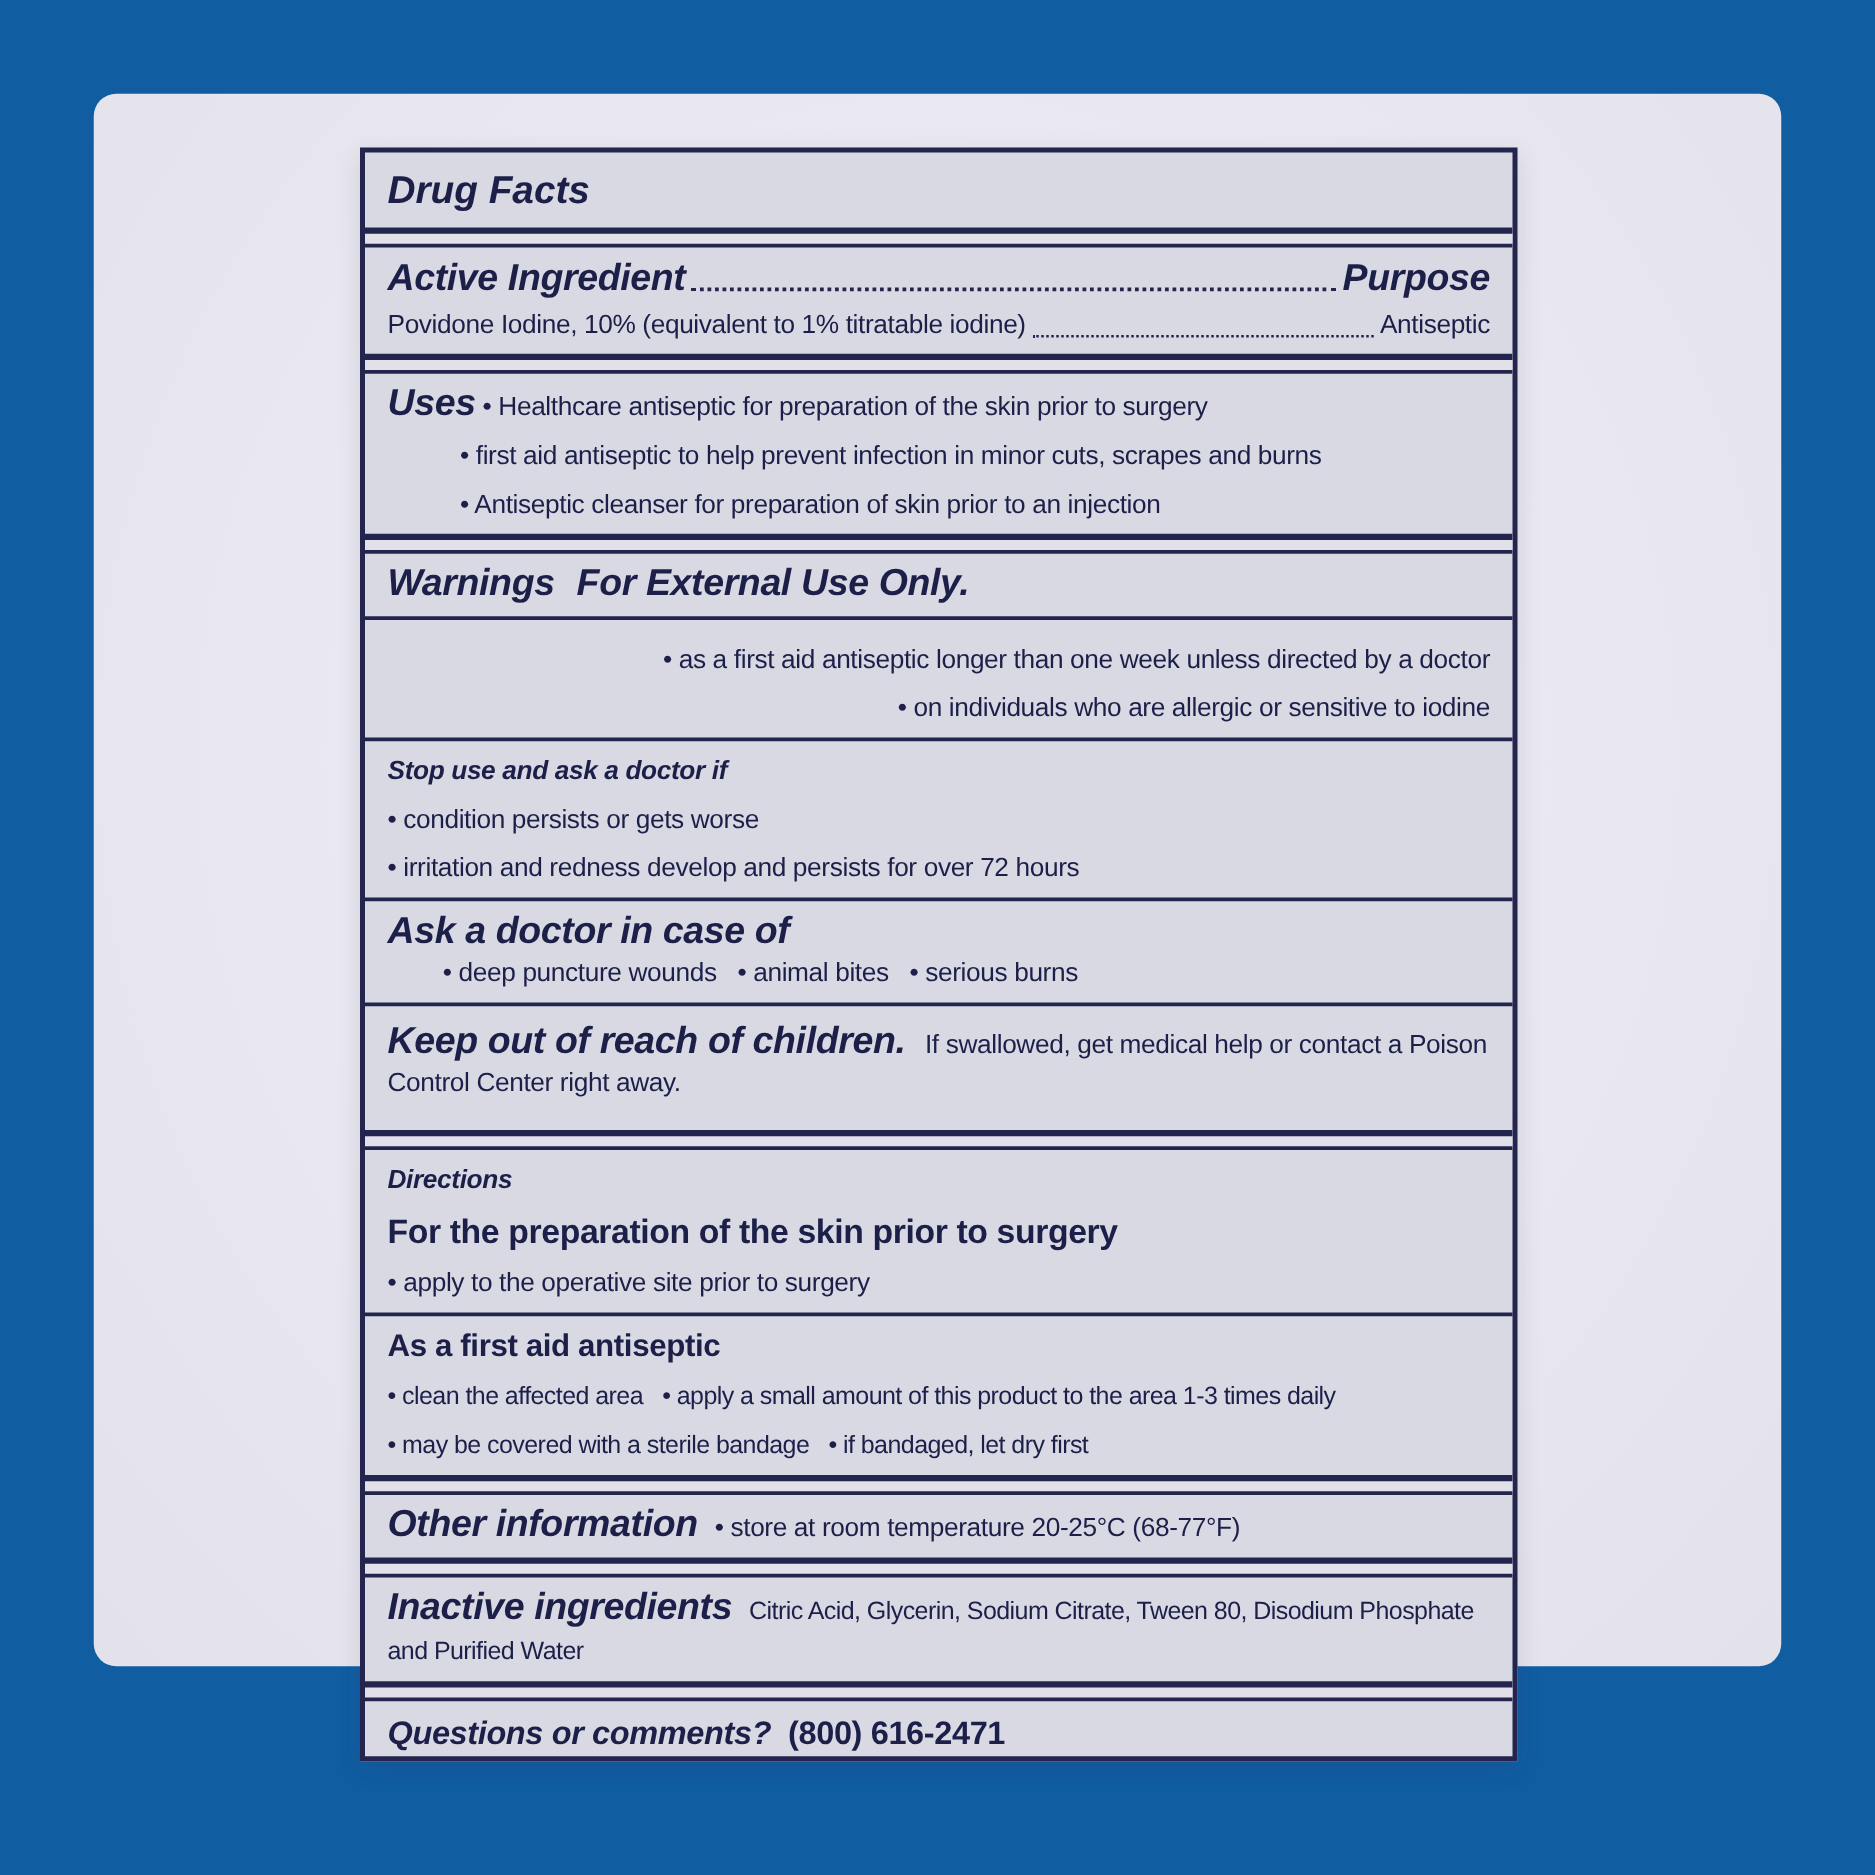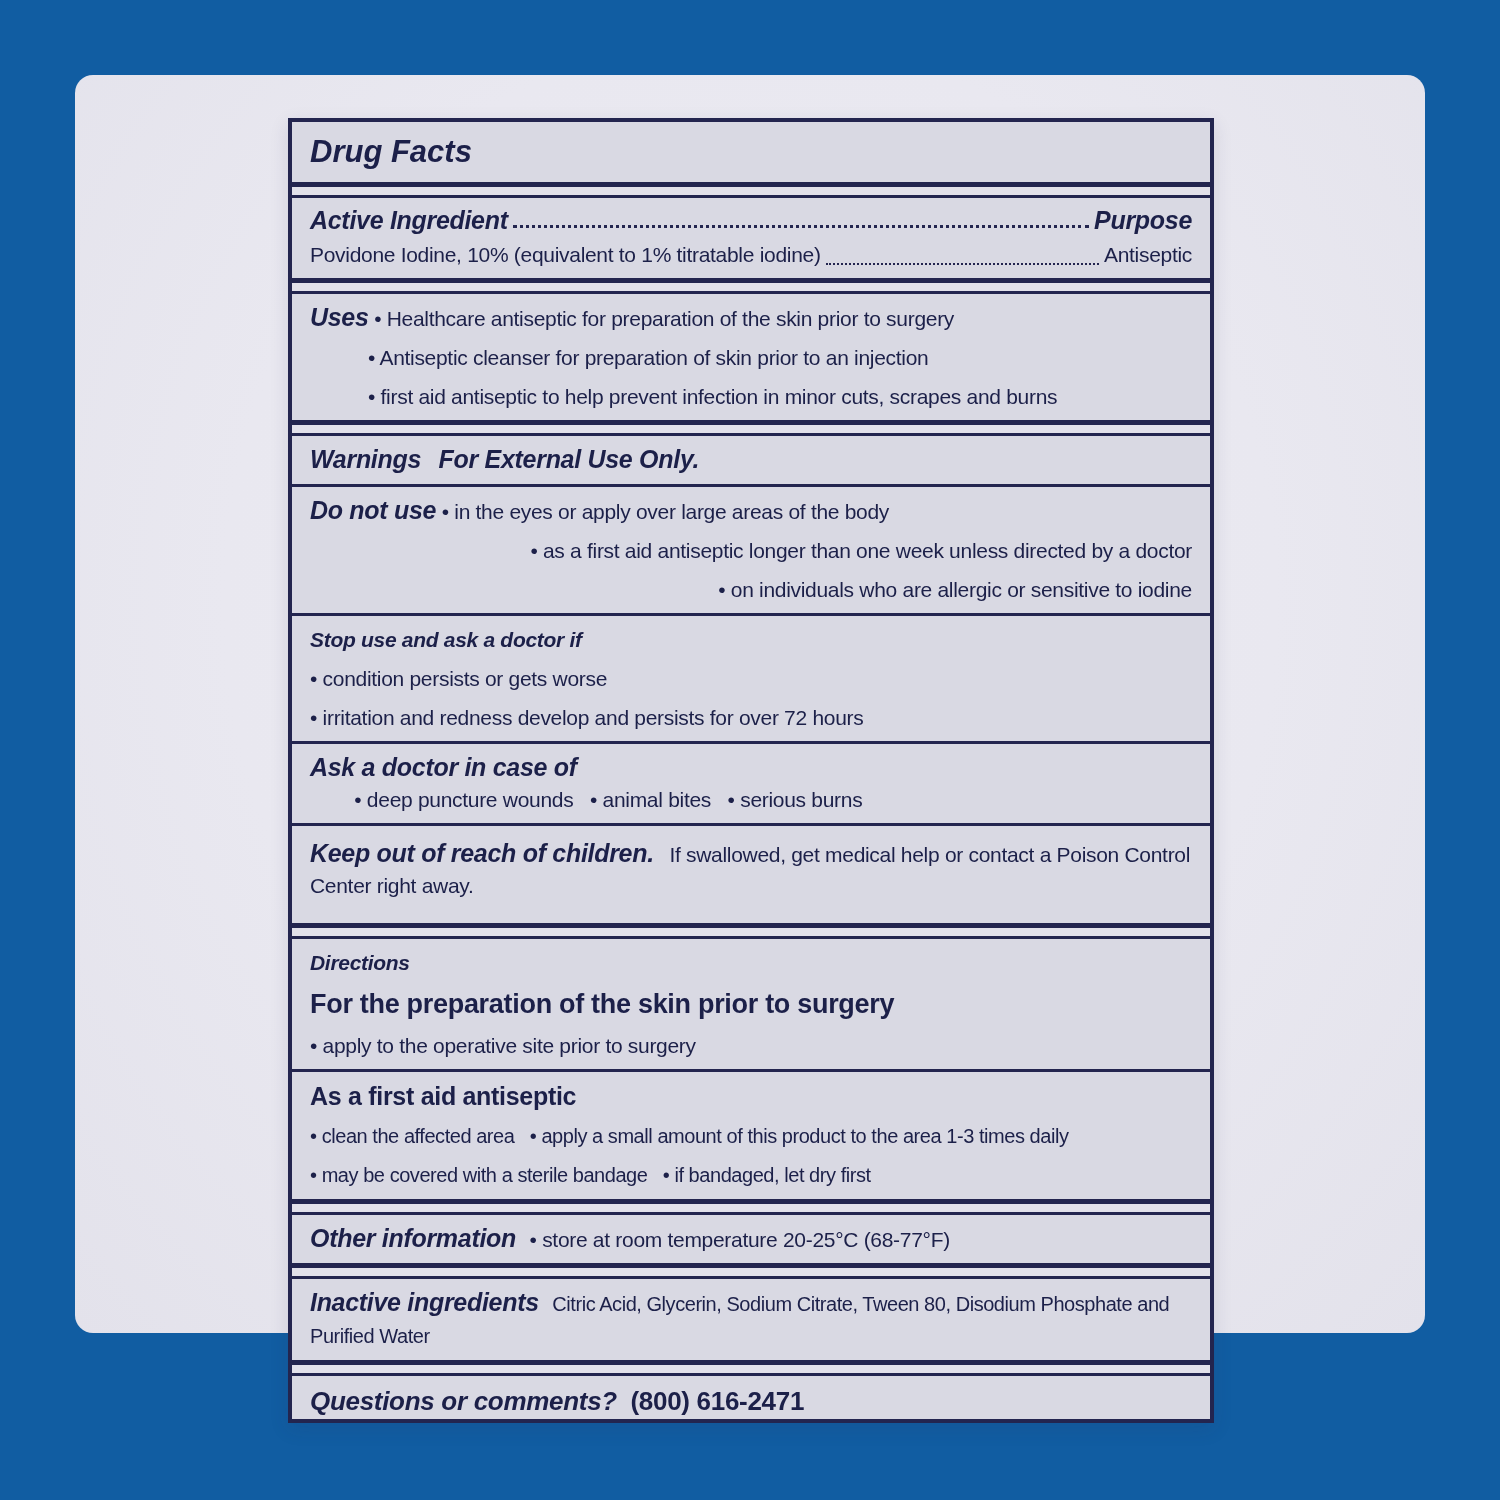--- a/index.html
+++ b/index.html
@@ -19,21 +19,21 @@
     border:4px solid #23254f;
     background:#d9d9e3;
     color:#1c2049;
     box-sizing:border-box;
     box-shadow:0 6px 18px rgba(40,40,80,0.12);
   }
   .row{padding:8px 18px;}
   .sep-d{height:8px;background:#e2e1ea;border-top:5px solid #23254f;border-bottom:3px solid #23254f;}
   .sep-t{height:0;border-top:3px solid #23254f;}
   .title{font-style:italic;font-weight:700;font-size:31px;line-height:40px;padding:10px 18px;}
-  .h{font-style:italic;font-weight:700;font-size:25px;letter-spacing:-0.3px;}
+  .h{font-style:italic;font-weight:700;font-size:30px;letter-spacing:-0.3px;}
   .hb{font-weight:700;font-style:normal;}
   p{margin:0;}
   .line{font-size:21px;line-height:31px;letter-spacing:-0.3px;}
   .li{margin:8px 0 0 0;}
   .ind-uses{padding-left:58px;}
   .ind-dnu{padding-left:96px;text-align:right;}
   .flexline{display:flex;align-items:flex-end;}
   .leader{flex:1;border-bottom:3px dotted #23254f;margin:0 5px 7px 5px;min-width:30px;}
   .leader.thin{border-bottom-width:2px;margin-bottom:5px;}
   .pre{white-space:pre-wrap;}
@@ -64,36 +64,34 @@
         <span class="leader thin"></span>
         <span class="line">Antiseptic</span>
       </div>
     </div>
 
     <div class="sep-d"></div>
 
     <div class="row">
       <p class="line"><span class="h">Uses</span>
         <span>• Healthcare antiseptic for preparation of the skin prior to surgery</span></p>
+      <p class="line li ind-uses">• first aid antiseptic to help prevent infection in minor cuts, scrapes and burns</p>
       <p class="line li ind-uses">• Antiseptic cleanser for preparation of skin prior to an injection</p>
-      <p class="line li ind-uses">• first aid antiseptic to help prevent infection in minor cuts, scrapes and burns</p>
     </div>
 
     <div class="sep-d"></div>
 
     <div class="row">
       <p class="line"><span class="h">Warnings</span>
         <span class="h" style="margin-left:12px;">For External Use Only.</span></p>
     </div>
 
     <div class="sep-t"></div>
 
     <div class="row">
-      <p class="line"><span class="h">Do not use</span>
-        <span>• in the eyes or apply over large areas of the body</span></p>
       <p class="line li ind-dnu">• as a first aid antiseptic longer than one week unless directed by a doctor</p>
       <p class="line li ind-dnu">• on individuals who are allergic or sensitive to iodine</p>
     </div>
 
     <div class="sep-t"></div>
 
     <div class="row">
       <p class="line h">Stop use and ask a doctor if</p>
       <p class="line li">• condition persists or gets worse</p>
       <p class="line li">• irritation and redness develop and persists for over 72 hours</p>

